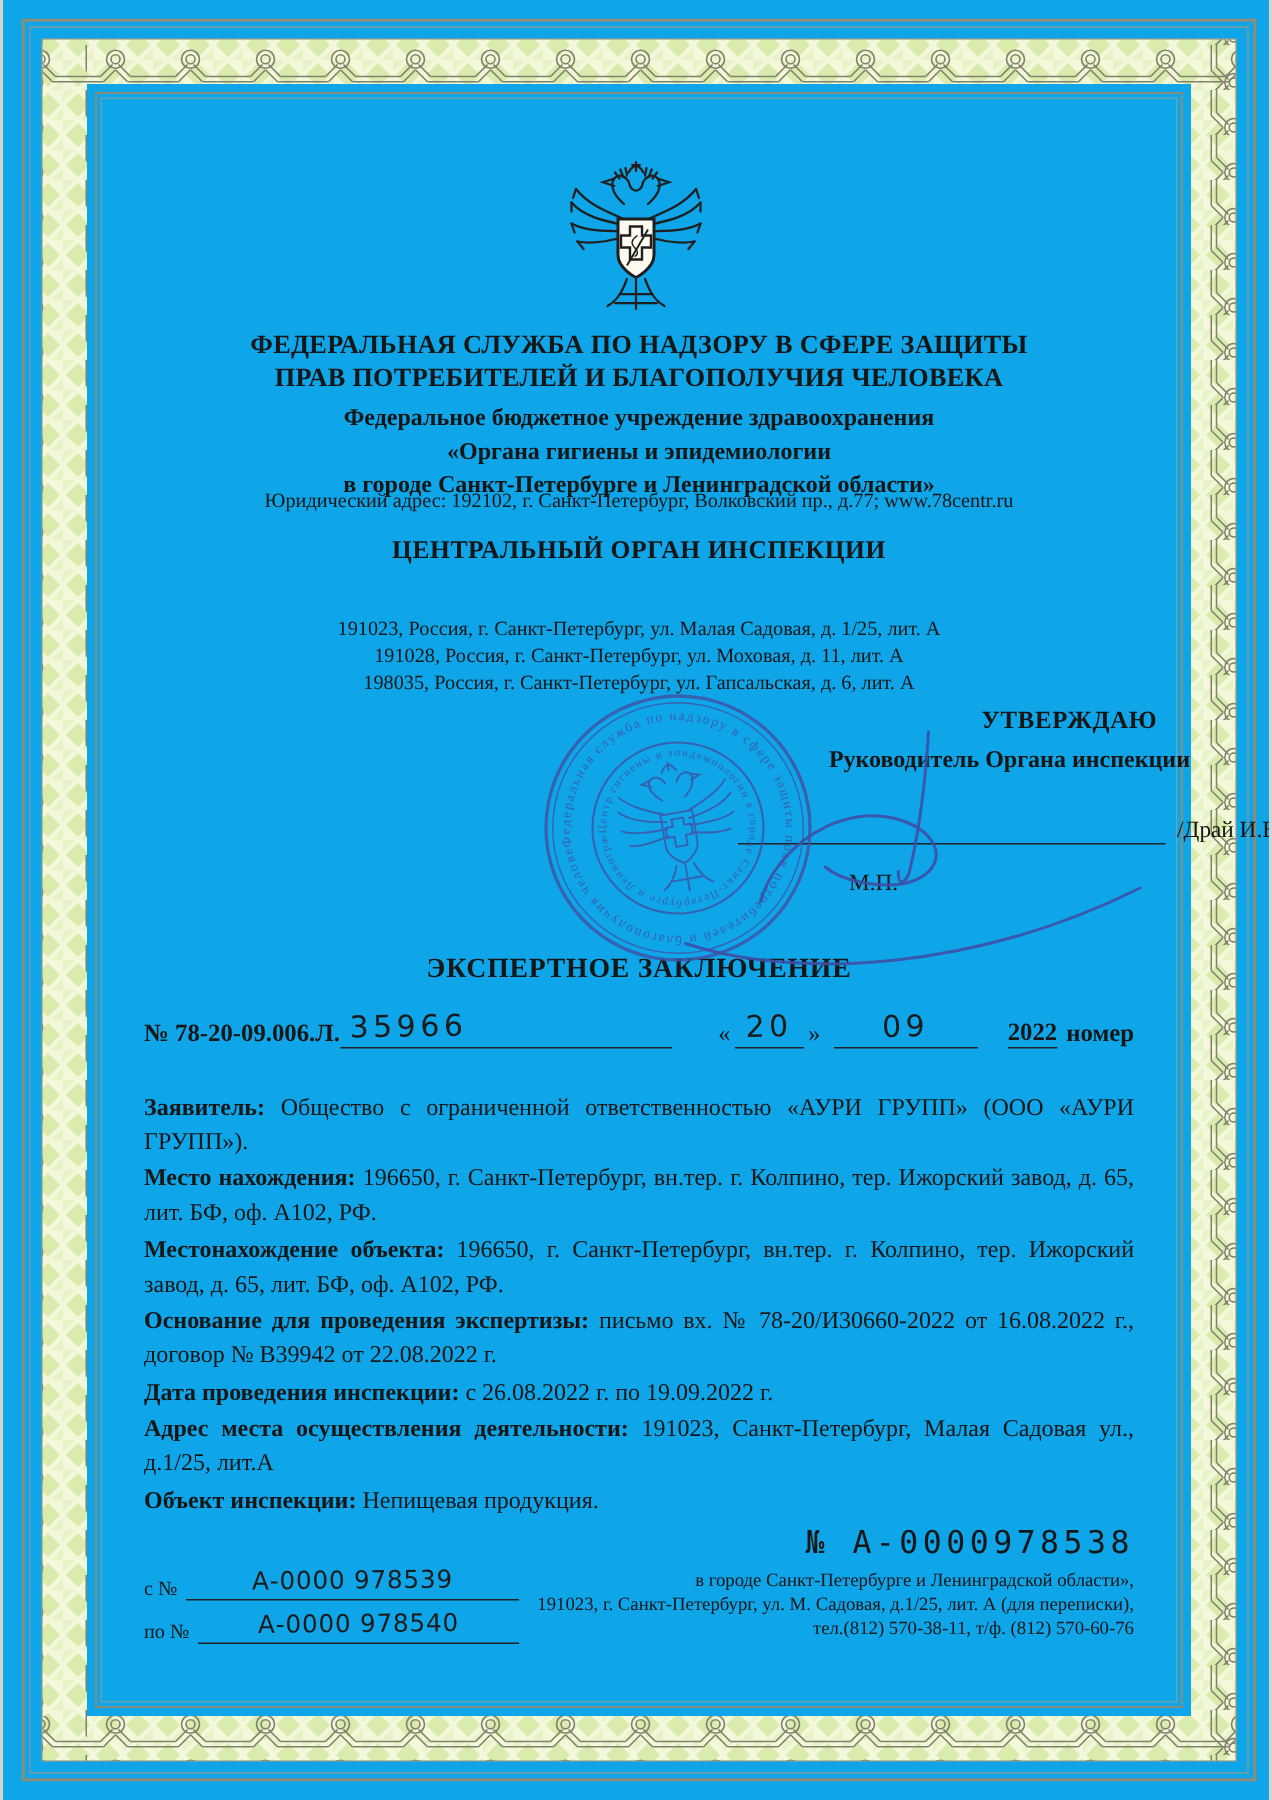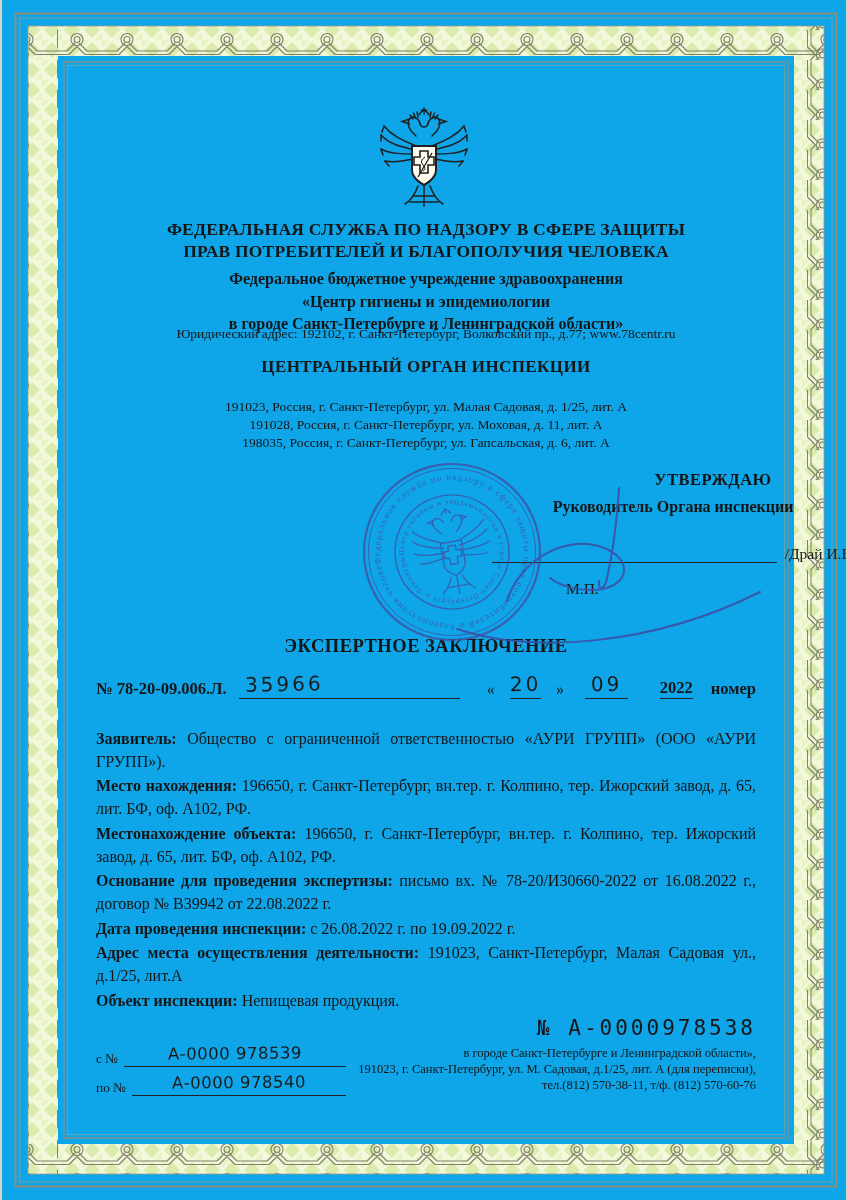--- a/index.html
+++ b/index.html
@@ -11,32 +11,32 @@
   .frame-svg, .overlay-svg{position:absolute; left:0; top:0; pointer-events:none;}
   .inner{position:absolute; left:94px; right:90px; top:0; bottom:0;}
   .abs{position:absolute; left:0; right:0;}
   .center{text-align:center;}
   .emblem{position:absolute; left:50%; transform:translateX(-50%); top:106px;}
   .agency{top:218px; font-weight:bold; font-size:17.5px; line-height:1.26; letter-spacing:.2px;}
   .org{top:268px; font-weight:bold; font-size:16px; line-height:1.42;}
   .legal{top:326px; font-size:13.5px;}
   .coi-title{top:357px; font-weight:bold; font-size:17px; letter-spacing:.4px;}
   .accred{top:388px; font-size:13.5px;}
-  .addr{top:398px; font-size:13.5px; line-height:1.33;}
+  .addr{top:410px; font-size:13.5px; line-height:1.33;}
   .approval{position:absolute; left:0; top:0; width:100%; height:100%;}
   .approve-word{position:absolute; left:472px; top:470px; width:290px; text-align:center;
     font-weight:bold; font-size:16.5px; letter-spacing:.5px;}
   .approver{position:absolute; left:392px; top:498px; width:370px; text-align:center;
     font-weight:bold; font-size:16px;}
   .sign-row{position:absolute; left:396px; top:544px; width:368px; display:flex; align-items:flex-end;}
   .sign-line{flex:1 1 auto; border-bottom:1.5px solid #222; height:18px; margin-right:8px;}
   .sign-name{font-size:15.5px; white-space:nowrap;}
   .mp{position:absolute; left:470px; top:580px; font-size:15.5px;}
   .big-title{top:636px; font-weight:bold; font-size:18.5px; letter-spacing:.5px;}
-  .numline{top:672px; display:flex; align-items:flex-end; font-size:16.5px;gap:12px;}
+  .numline{top:672px; display:flex; align-items:flex-end; font-size:16.5px;}
   .numline .lbl{font-weight:bold; white-space:nowrap;}
   .hand{font-family:"DejaVu Sans", sans-serif; color:#1b1b1b;}
   .hw-num{font-size:20px; letter-spacing:3px; transform:rotate(-1deg); display:inline-block;}
   .fill1{flex:0 0 215px; border-bottom:1.5px solid #222; text-align:left; padding-left:6px; height:26px;}
   .spacer{flex:1 1 auto;}
   .q{font-size:16px; padding:0 3px;}
   .ubox{border-bottom:1.5px solid #222; text-align:center; height:26px;}
   .u-day{width:46px;}
   .u-mon{width:96px; margin:0 6px;}
   .yr{font-weight:bold; border-bottom:1.5px solid #222; margin-left:14px;}
@@ -137,21 +137,21 @@
 
   <div class="inner">
 
     <div class="abs center agency">
       <div>ФЕДЕРАЛЬНАЯ СЛУЖБА ПО НАДЗОРУ В СФЕРЕ ЗАЩИТЫ</div>
       <div>ПРАВ ПОТРЕБИТЕЛЕЙ И БЛАГОПОЛУЧИЯ ЧЕЛОВЕКА</div>
     </div>
 
     <div class="abs center org">
       <div>Федеральное бюджетное учреждение здравоохранения</div>
-      <div>«Центр гигиены и эпидемиологии</div>
+      <div>«Органа гигиены и эпидемиологии</div>
       <div>в городе Санкт-Петербурге и Ленинградской области»</div>
     </div>
 
     <div class="abs center legal">Юридический адрес: 192102, г. Санкт-Петербург, Волковский пр., д.77; www.78centr.ru</div>
 
     <div class="abs center coi-title">ЦЕНТРАЛЬНЫЙ ОРГАН ИНСПЕКЦИИ</div>
     <div class="abs center addr">
       <div>191023, Россия, г. Санкт-Петербург, ул. Малая Садовая, д. 1/25, лит. А</div>
       <div>191028, Россия, г. Санкт-Петербург, ул. Моховая, д. 11, лит. А</div>
       <div>198035, Россия, г. Санкт-Петербург, ул. Гапсальская, д. 6, лит. А</div>

